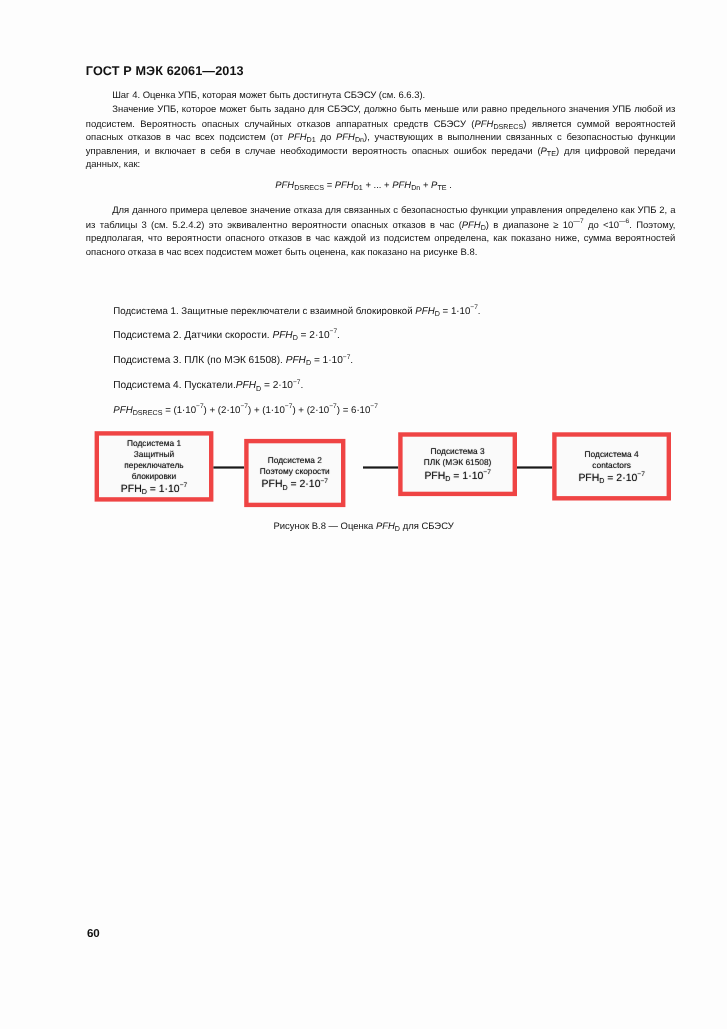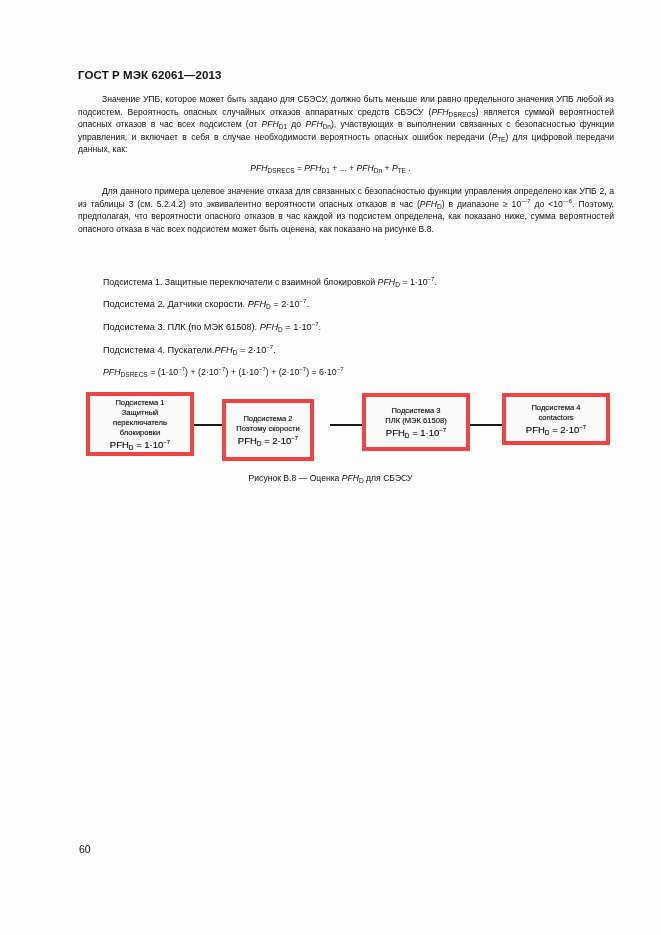--- a/index.html
+++ b/index.html
@@ -1,42 +1,43 @@
 <!DOCTYPE html>
 <html><head>
   <meta charset="utf-8">
   <style>
     html, body { margin: 0; padding: 0; background: #ffffff; }
     body { width: 661px; height: 935px; position: relative; overflow: hidden;
       font-family: "Liberation Sans", sans-serif; color: #111; }
     .page { position: absolute; left: 0; top: 0; width: 661px; height: 935px; background: #fdfdfd; }
-    .header { position: absolute; left: 78px; top: 69px; font-weight: bold; font-size: 11.5px; letter-spacing: 0.1px; }
+    .header { position: absolute; left: 78px; top: 59px; font-weight: bold; font-size: 11.5px; letter-spacing: 0.1px; }
     .para { position: absolute; left: 78px; width: 536px; font-size: 8.6px; line-height: 12.6px; text-align: justify; }
     .indent { text-indent: 24px; }
     i { font-style: italic; }
     sub { font-size: 6.5px; vertical-align: -2px; line-height: 0; }
     sup { font-size: 6px; vertical-align: 4px; line-height: 0; }
     .formula { position: absolute; top: 163px; left: 0; width: 661px; text-align: center; font-size: 8.6px; }
     .sub-line { position: absolute; font-size: 9.2px; white-space: nowrap; }
     .box { position: absolute; top: 392px; height: 64px; border: 4px solid #ef4444; background: #fafafa;
       box-sizing: border-box; display: flex; flex-direction: column; justify-content: center; align-items: center;
       font-weight: normal; font-size: 7.6px; line-height: 10px; text-align: center; color: #111;
       text-shadow: 0 0 1px #888; }
     .box .pfh { font-size: 9.5px; line-height: 12px; margin-top: 1px; }
     .connector { position: absolute; top: 424px; height: 2px; background: #1a1a1a; }
     .caption { position: absolute; top: 473px; left: 0; width: 661px; text-align: center; font-size: 8.6px; }
-    .pagenum { position: absolute; left: 79px; top: 843px; font-size: 10.5px; }
+    .pagenum { position: absolute; left: 79px; top: 843px; font-size: 10.5px; font-weight: bold; }
   </style>
 </head>
 <body>
 
 <div class="page">
 
   <div class="header">ГОСТ Р МЭК 62061—2013</div>
 
+  <div class="para indent" style="top:80px;"><span>Шаг 4. Оценка УПБ, которая может быть достигнута СБЭСУ (см. 6.6.3).</span></div>
 
   <div class="para indent" style="top:93px;"><span>Значение УПБ, которое может быть задано для СБЭСУ, должно быть меньше или равно предельного значения УПБ любой из подсистем. Вероятность опасных случайных отказов аппаратных средств СБЭСУ (</span><i>PFH</i><sub>DSRECS</sub><span>) является суммой вероятностей опасных отказов в час всех подсистем (от </span><i>PFH</i><sub>D1</sub><span> до </span><i>PFH</i><sub>Dn</sub><span>), участвующих в выполнении связанных с безопасностью функции управления, и включает в себя в случае необходимости вероятность опасных ошибок передачи (</span><i>P</i><sub>TE</sub><span>) для цифровой передачи данных, как:</span></div>
 
   <div class="formula"><i>PFH</i><sub>DSRECS</sub><span> = </span><i>PFH</i><sub>D1</sub><span> + ... + </span><i>PFH</i><sub>Dn</sub><span> + </span><i>P</i><sub>TE</sub><span> .</span></div>
 
   <div class="para indent" style="top:185px;"><span>Для данного примера целевое значение отказа для связанных с безопасностью функции управления определено как УПБ 2, а из таблицы 3 (см. 5.2.4.2) это эквивалентно вероятности опасных отказов в час (</span><i>PFH</i><sub>D</sub><span>) в диапазоне ≥ 10</span><sup>—7</sup><span> до &lt;10</span><sup>—6</sup><span>. Поэтому, предполагая, что вероятности опасного отказов в час каждой из подсистем определена, как показано ниже, сумма вероятностей опасного отказа в час всех подсистем может быть оценена, как показано на рисунке B.8.</span></div>
 
 
   <div class="sub-line" style="left:103px; top:277px; font-size:8.8px;"><span>Подсистема 1. Защитные переключатели с взаимной блокировкой </span><i>PFH</i><sub>D</sub><span> = 1·10</span><sup>−7</sup><span>.</span></div>
 
@@ -64,21 +65,21 @@
   </div>
   <div class="connector" style="left:330px; width:34px;"></div>
 
   <div class="box" style="left:362px; width:108px; top:393px; height:58px;">
     <div>Подсистема 3</div>
     <div>ПЛК (МЭК 61508)</div>
     <div class="pfh"><span>PFH</span><sub>D</sub><span> = 1·10</span><sup>−7</sup></div>
   </div>
   <div class="connector" style="left:470px; width:34px;"></div>
 
-  <div class="box" style="left:502px; width:108px; top:393px; height:52px;">
+  <div class="box" style="left:502px; width:108px; top:393px; height:62px;">
     <div>Подсистема 4</div>
     <div>contactors</div>
     <div class="pfh"><span>PFH</span><sub>D</sub><span> = 2·10</span><sup>−7</sup></div>
   </div>
 
   <div class="caption"><span>Рисунок B.8 — Оценка </span><i>PFH</i><sub>D</sub><span> для СБЭСУ</span></div>
 
   <div class="pagenum">60</div>
 </div>
 

